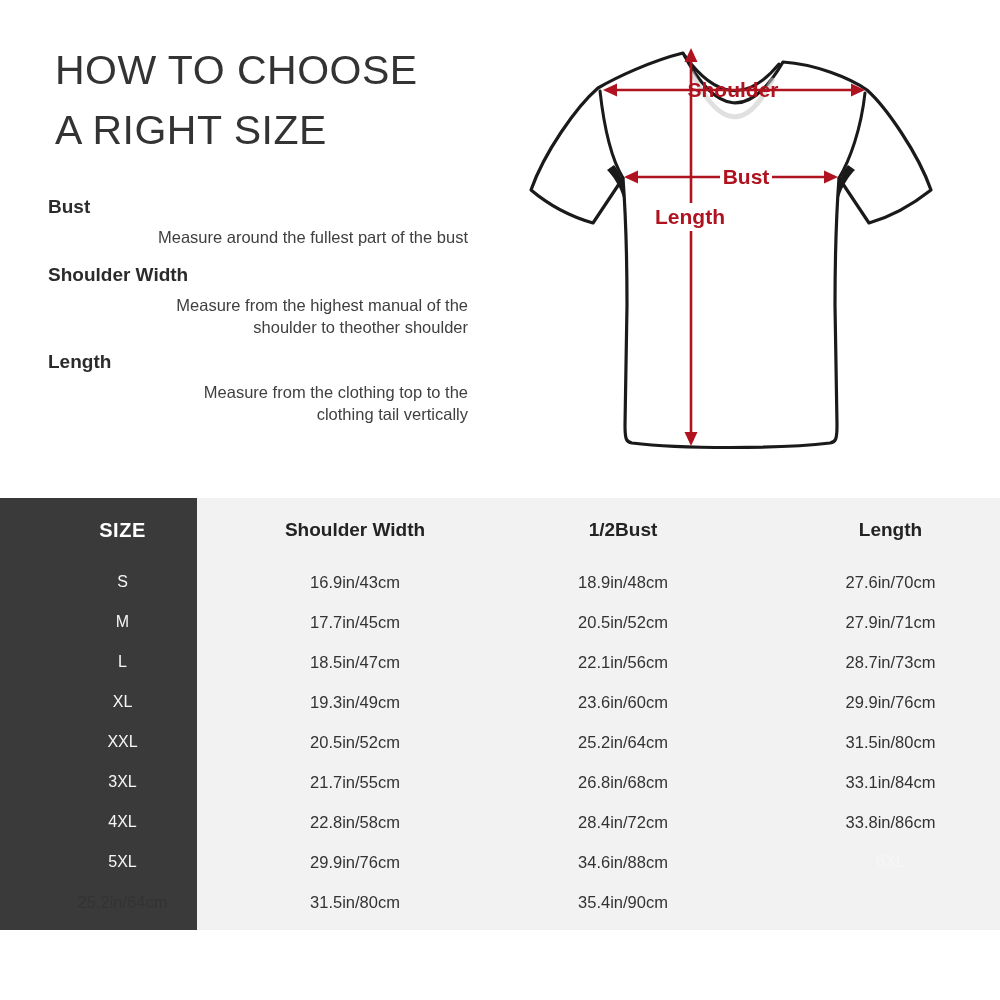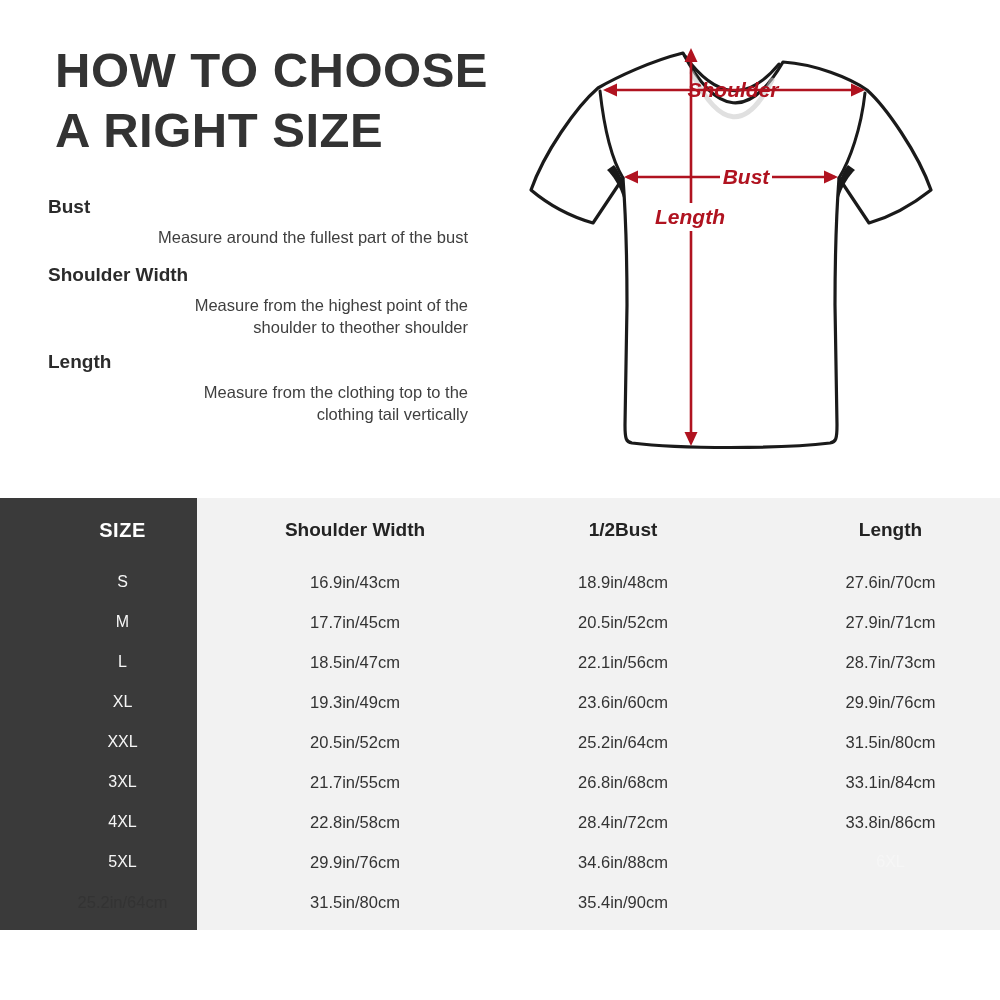--- a/index.html
+++ b/index.html
@@ -11,31 +11,31 @@
     --body_text:#3f3f3f;
     --cell_text:#333333;
     --white:#ffffff;
   }
   *{margin:0;padding:0;box-sizing:border-box;}
   html,body{background:#fff;}
   body{font-family:"Liberation Sans","DejaVu Sans",sans-serif;}
   .canvas{position:relative;width:1000px;height:1000px;background:var(--white);overflow:hidden;}
 
   
-  .title{position:absolute;left:55px;top:40px;font-size:49px;font-weight:700;
+  .title{position:absolute;left:55px;top:40px;font-size:41px;font-weight:400;
          color:var(--title_text);line-height:60px;letter-spacing:0.5px;}
   .def-block{position:absolute;left:48px;width:420px;}
   .def-term{font-size:19px;font-weight:700;color:#2b2b2b;margin-bottom:9px;}
   .def-line{font-size:16.5px;color:var(--body_text);line-height:21.5px;text-align:right;}
   .def-bust{top:196px;}
   .def-shoulder{top:264px;}
   .def-length{top:351px;}
 
   
-  .diagram{position:absolute;left:520px;top:25px;width:460px;height:460px;font-style:italic;}
+  .diagram{position:absolute;left:520px;top:25px;width:460px;height:460px;}
   .shirt-stroke{fill:#ffffff;stroke:var(--shirt_outline);stroke-width:3.2;
                 stroke-linejoin:round;stroke-linecap:round;}
   .seam{fill:none;stroke:var(--shirt_outline);stroke-width:3;stroke-linecap:round;}
   .collar-shadow{fill:none;stroke:#c6c6c6;stroke-width:5;opacity:.55;stroke-linecap:round;}
   .redline{stroke:var(--accent_red);stroke-width:2.6;fill:none;}
   .redhead{fill:var(--accent_red);}
   .redlabel{fill:var(--accent_red);font-size:21px;font-weight:700;
             font-family:"Liberation Sans","DejaVu Sans",sans-serif;}
 
   
@@ -64,21 +64,21 @@
     <div>HOW TO CHOOSE</div>
     <div>A RIGHT SIZE</div>
   </div>
 
   <div class="def-block def-bust">
     <div class="def-term">Bust</div>
     <div class="def-line">Measure around the fullest part of the bust</div>
   </div>
   <div class="def-block def-shoulder">
     <div class="def-term">Shoulder Width</div>
-    <div class="def-line">Measure from the highest point of the</div>
+    <div class="def-line">Measure from the highest manual of the</div>
     <div class="def-line">shoulder to theother shoulder</div>
   </div>
   <div class="def-block def-length">
     <div class="def-term">Length</div>
     <div class="def-line">Measure from the clothing top to the</div>
     <div class="def-line">clothing tail vertically</div>
   </div>
 
   <div class="diagram">
     <svg width="460" height="460" viewBox="0 0 460 460">

